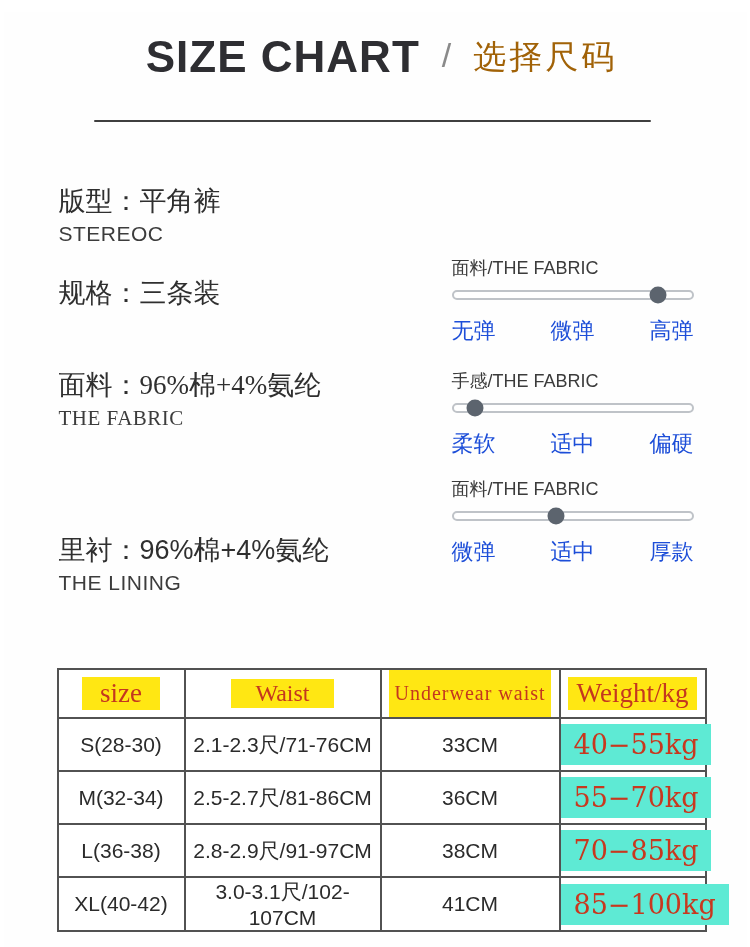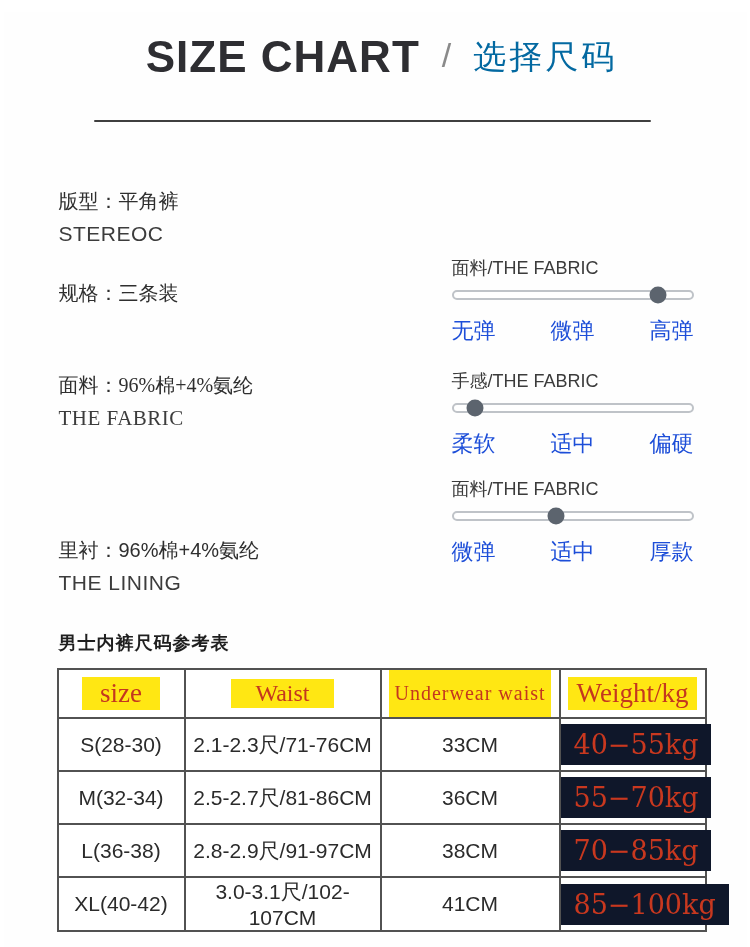--- a/index.html
+++ b/index.html
@@ -4,26 +4,26 @@
 <style>
   * { margin:0; padding:0; box-sizing:border-box; }
   html,body { background:#ffffff; }
   body { font-family:"Liberation Sans", sans-serif; color:#333; }
   .page { position:relative; width:743px; height:947px; margin:12px auto; background:#fefefe; overflow:hidden; }
 
   
   .title-row { position:absolute; top:20px; left:13px; right:0; display:flex; justify-content:center; align-items:center; }
   .title-en { font-size:44px; font-weight:700; color:#2e2e32; letter-spacing:1px; }
   .title-sep { font-size:34px; font-weight:400; color:#8a8a8a; margin:0 22px; transform:translateY(-2px); }
-  .title-zh { font-size:33px; color:#0369a1; letter-spacing:3px; }
+  .title-zh { font-size:33px; color:#a16207; letter-spacing:3px; }
   .header-rule { position:absolute; top:108px; left:90px; width:557px; height:2px; background:#3f3f3f; border-radius:1px; }
 
   
   .spec { position:absolute; left:55px; }
-  .spec-zh { font-size:20px; line-height:34px; color:#2f2f2f; }
+  .spec-zh { font-size:27px; line-height:34px; color:#2f2f2f; }
   .spec-en { font-size:21px; line-height:26px; color:#3c3c3c; margin-top:3px; letter-spacing:0.5px; }
   .spec-0 { top:172px; } .spec-1 { top:264px; } .spec-2 { top:356px;font-family:Liberation Serif, serif; }
   .spec-3 { top:434px; } .spec-4 { top:521px; }
 
   
   .slider-sec { position:absolute; left:448px; width:242px; }
   .slider-0 { top:242px; } .slider-1 { top:355px; } .slider-2 { top:463px; }
   .slider-title { font-size:18px; line-height:28px; color:#3b3b3b; white-space:nowrap; }
   .slider-track { position:relative; margin-top:8px; height:10px; background:#fff; border:2px solid #bfc3c8; border-radius:7px; }
   .slider-dot { position:absolute; top:50%; width:17px; height:17px; border-radius:50%; background:#5c646e; transform:translate(-50%,-50%); }
@@ -34,21 +34,21 @@
   .size-table { position:absolute; left:53px; top:656px; width:648px; border-collapse:collapse; table-layout:fixed; background:#fff;
                 font-family:"Liberation Sans", sans-serif; }
   .size-table td { border:2px solid #525252; text-align:center; vertical-align:middle; padding:0; }
   .size-table tr.head-row td { height:37px; }
   .size-table tr.data-row td { height:53px; font-size:21px; color:#2b2b2b; }
   .hl { background:#ffe713; color:#c4371f; font-family:"Liberation Serif", serif; display:inline-block; }
   .head-row td:nth-child(1) .hl { font-size:27px; padding:1px 18px; }
   .head-row td:nth-child(2) .hl { font-size:24px; padding:1px 24px; }
   .head-row td:nth-child(3) .hl { font-size:20px; padding:12px 5px; letter-spacing:1px;text-align:right; }
   .head-row td:nth-child(4) .hl { font-size:27px; padding:1px 9px; }
-  .hl-weight { background:#0f172a; color:#c8381f; font-family:"DejaVu Serif", serif; font-size:27px; padding:5px 13px; display:inline-block; }
+  .hl-weight { background:#5eead4; color:#c8381f; font-family:"DejaVu Serif", serif; font-size:27px; padding:5px 13px; display:inline-block; }
 </style>
 </head>
 <body>
 
 <div class="page">
 
   <div class="title-row">
     <span class="title-en">SIZE CHART</span>
     <span class="title-sep">/</span>
     <span class="title-zh">选择尺码</span>
@@ -100,21 +100,20 @@
     <div class="slider-track">
       <div class="slider-dot" style="left: 43%;"></div>
     </div>
     <div class="slider-labels">
       <span>微弹</span>
       <span>适中</span>
       <span>厚款</span>
     </div>
   </div>
 
-  <div class="table-caption">男士内裤尺码参考表</div>
 
   <table class="size-table">
     <colgroup>
       <col style="width:127px">
         <col style="width:196px">
         <col style="width:179px">
         <col style="width:146px">
     </colgroup>
     <tbody>
       <tr class="head-row">

